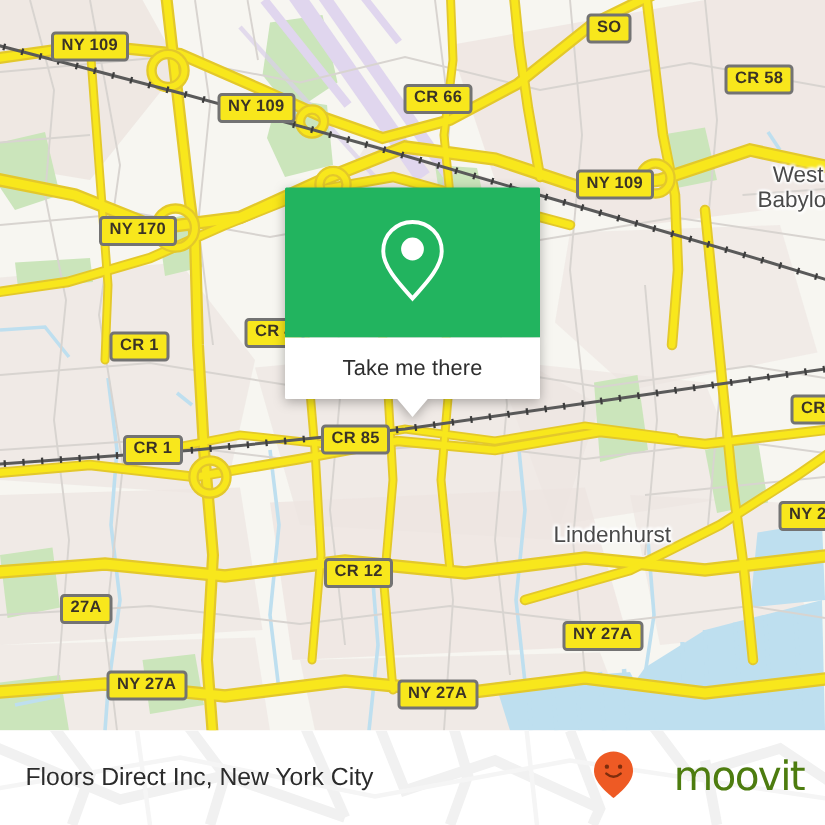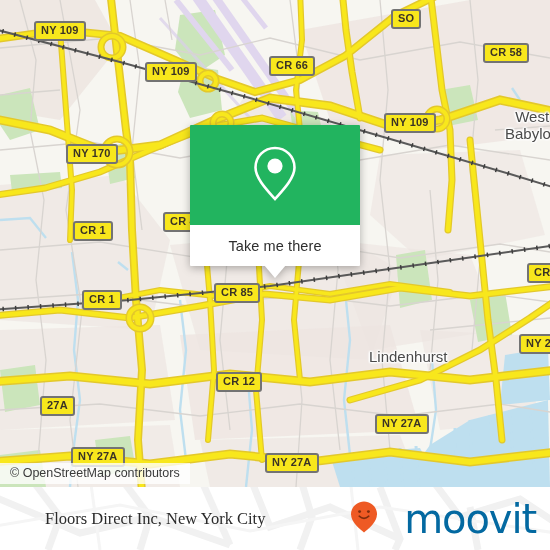--- a/index.html
+++ b/index.html
@@ -86,29 +86,28 @@
 
   
   #footer{
     position:absolute;left:0;top:487px;width:550px;height:63px;
     background:#ffffff;overflow:hidden;
   }
   #footer-watermark{position:absolute;left:0;top:0;opacity:1;}
   #footer-title{
     position:absolute;left:17px;top:50%;transform:translateY(-50%);
     font-size:16.5px;color:#2b2b2b;white-space:nowrap;
-    font-family:Liberation Serif, serif;
-    margin-left:28px;
+    font-family:Liberation Sans, sans-serif;
   }
   #brand{
     position:absolute;right:14px;top:50%;transform:translateY(-50%);
     display:flex;align-items:center;gap:1px;
   }
   #brand-word{
-    font-size:40px;color:#0369a1;letter-spacing:-1.1px;
+    font-size:27px;color:#4d7c0f;letter-spacing:-1.1px;
     font-family:"DejaVu Sans",sans-serif;font-weight:500;line-height:30px;margin-left:24px;
   }
 </style>
 </head>
 <body>
 
 <div id="app">
 
   <div id="map-area">
 
@@ -315,21 +314,20 @@
             <circle cx="26" cy="23" r="7.6" fill="#ffffff"></circle>
           </svg>
         </span>
       </div>
       <div id="popup-foot">
         <span id="popup-foot-label">Take me there</span>
         <div id="popup-tail"></div>
       </div>
     </div>
 
-    <div id="attribution">© OpenStreetMap contributors</div>
 
   </div>
 
   <div id="footer">
 
     <svg id="footer-watermark" width="550" height="63" viewBox="0 0 550 63">
       <g stroke="#F1F1F1" fill="none" stroke-width="7">
         <path d="M-10 8 L80 46 L150 30 L230 58"></path>
         <path d="M30 -10 L60 30 L48 63"></path>
         <path d="M120 -10 L150 30 L140 63"></path>

